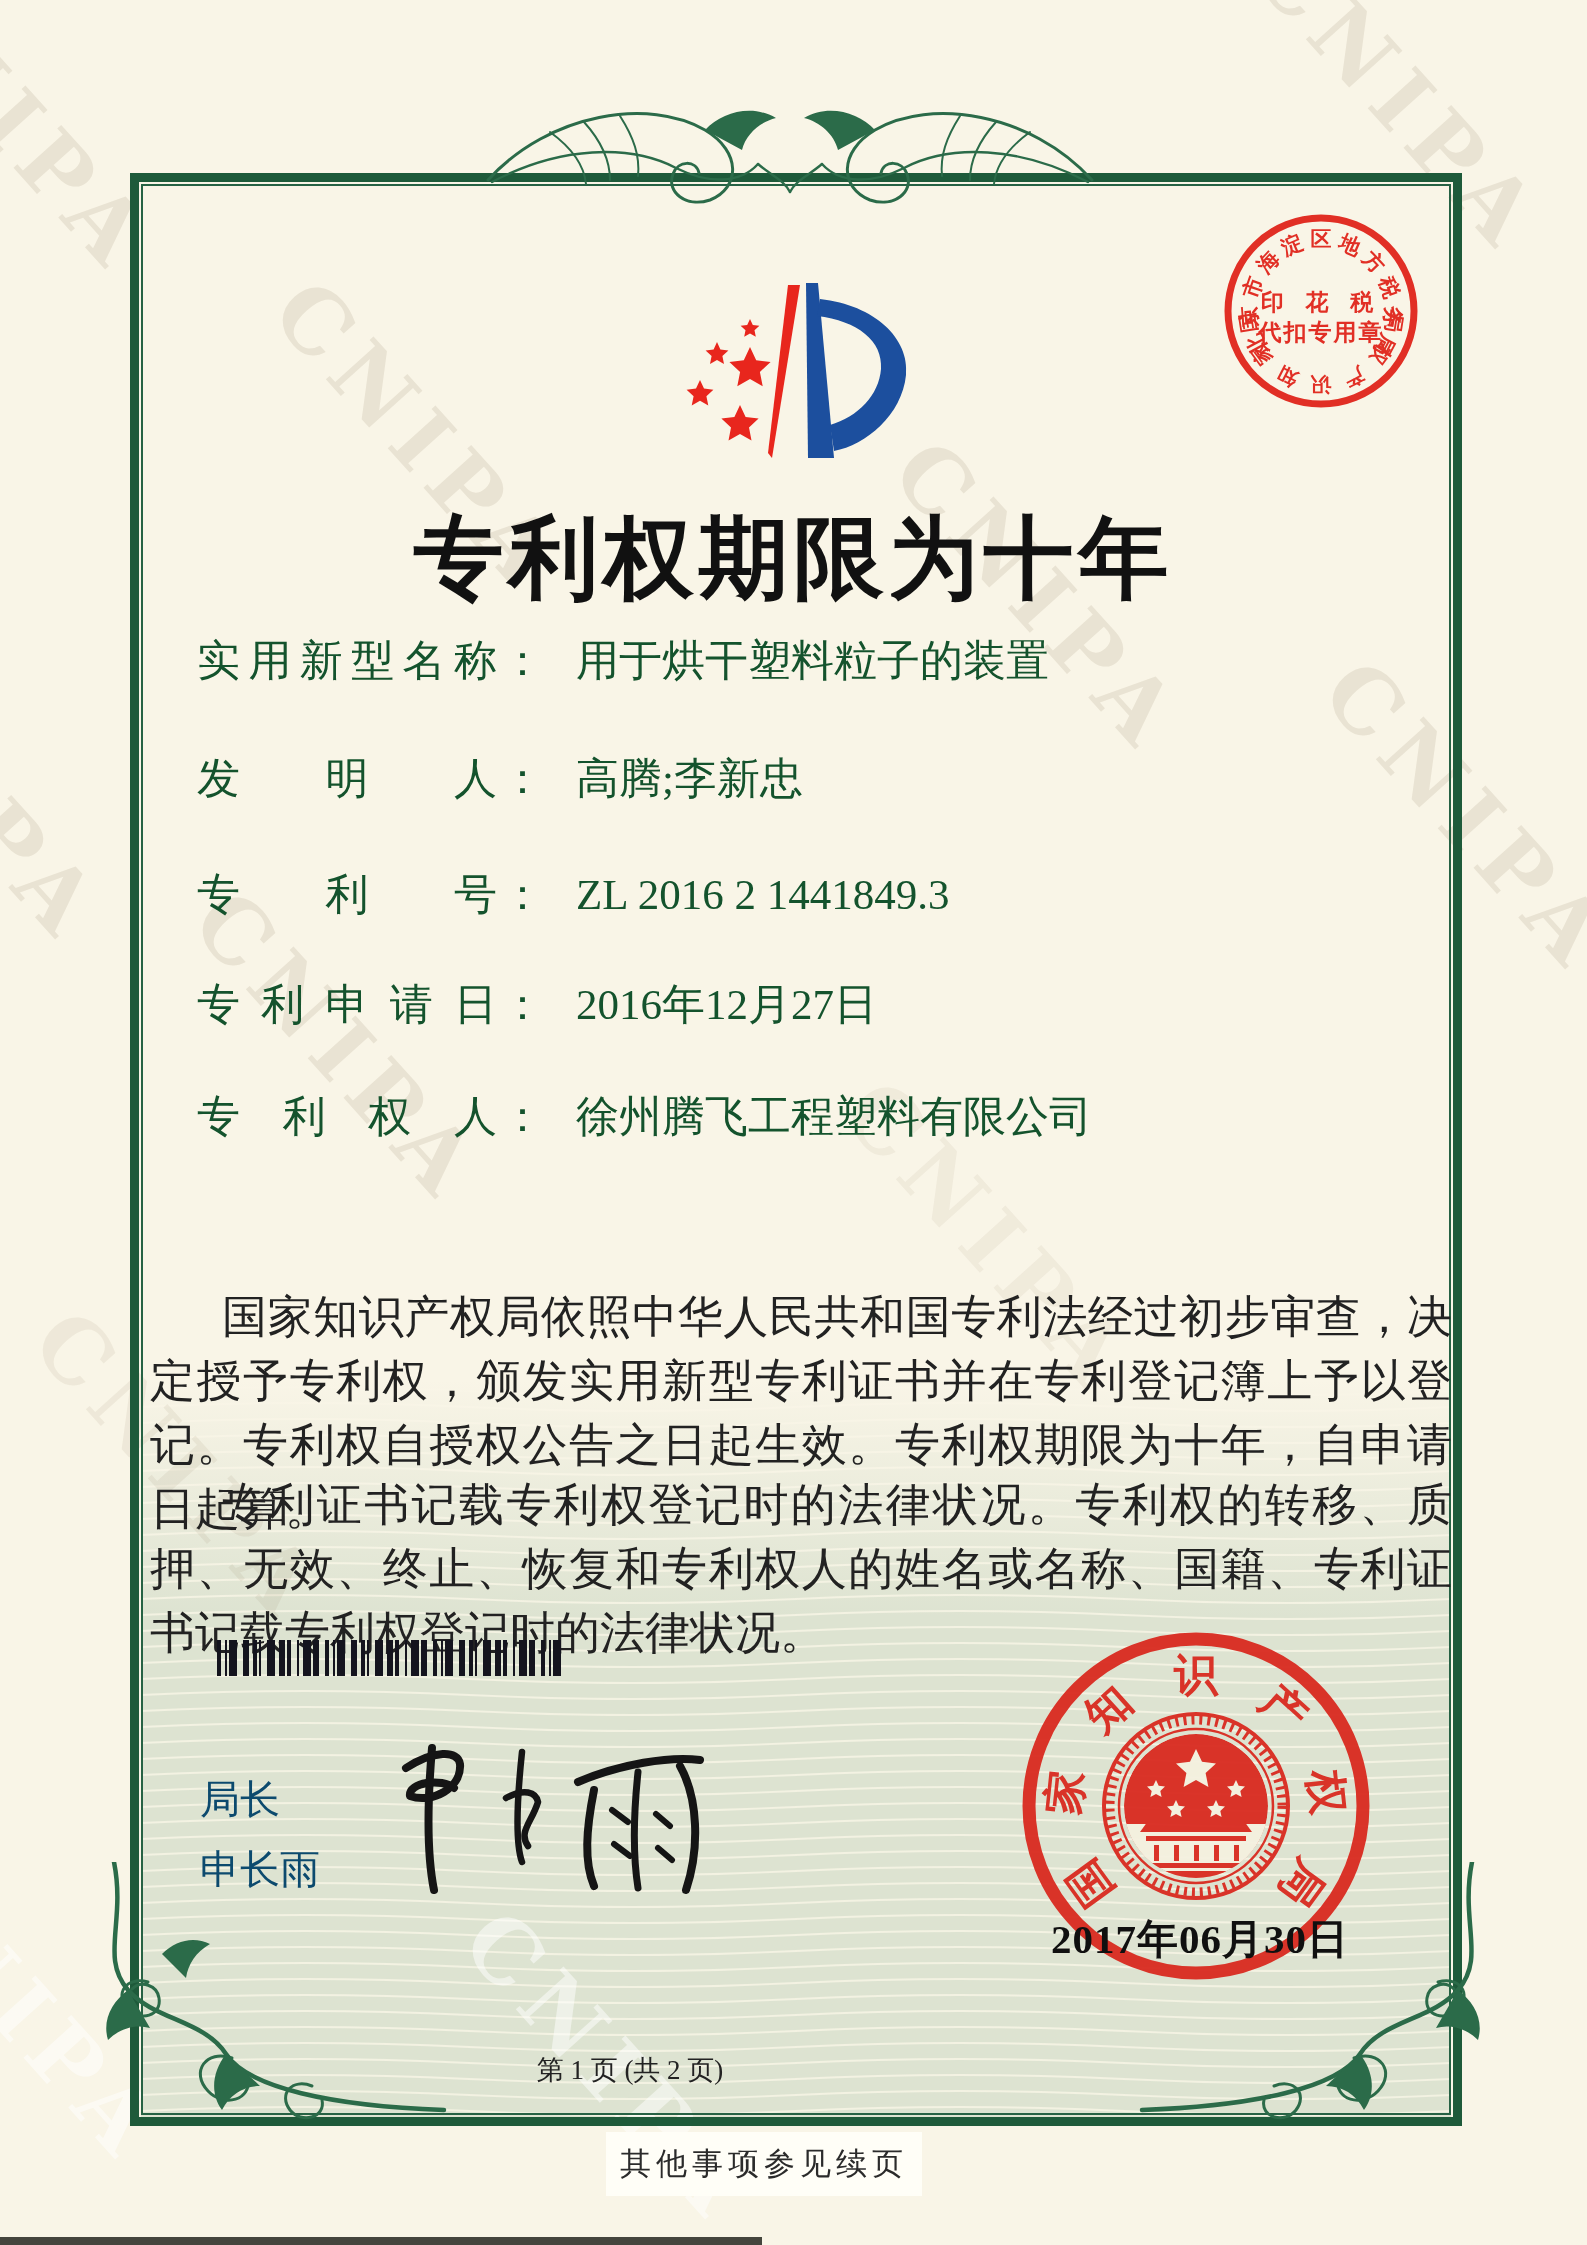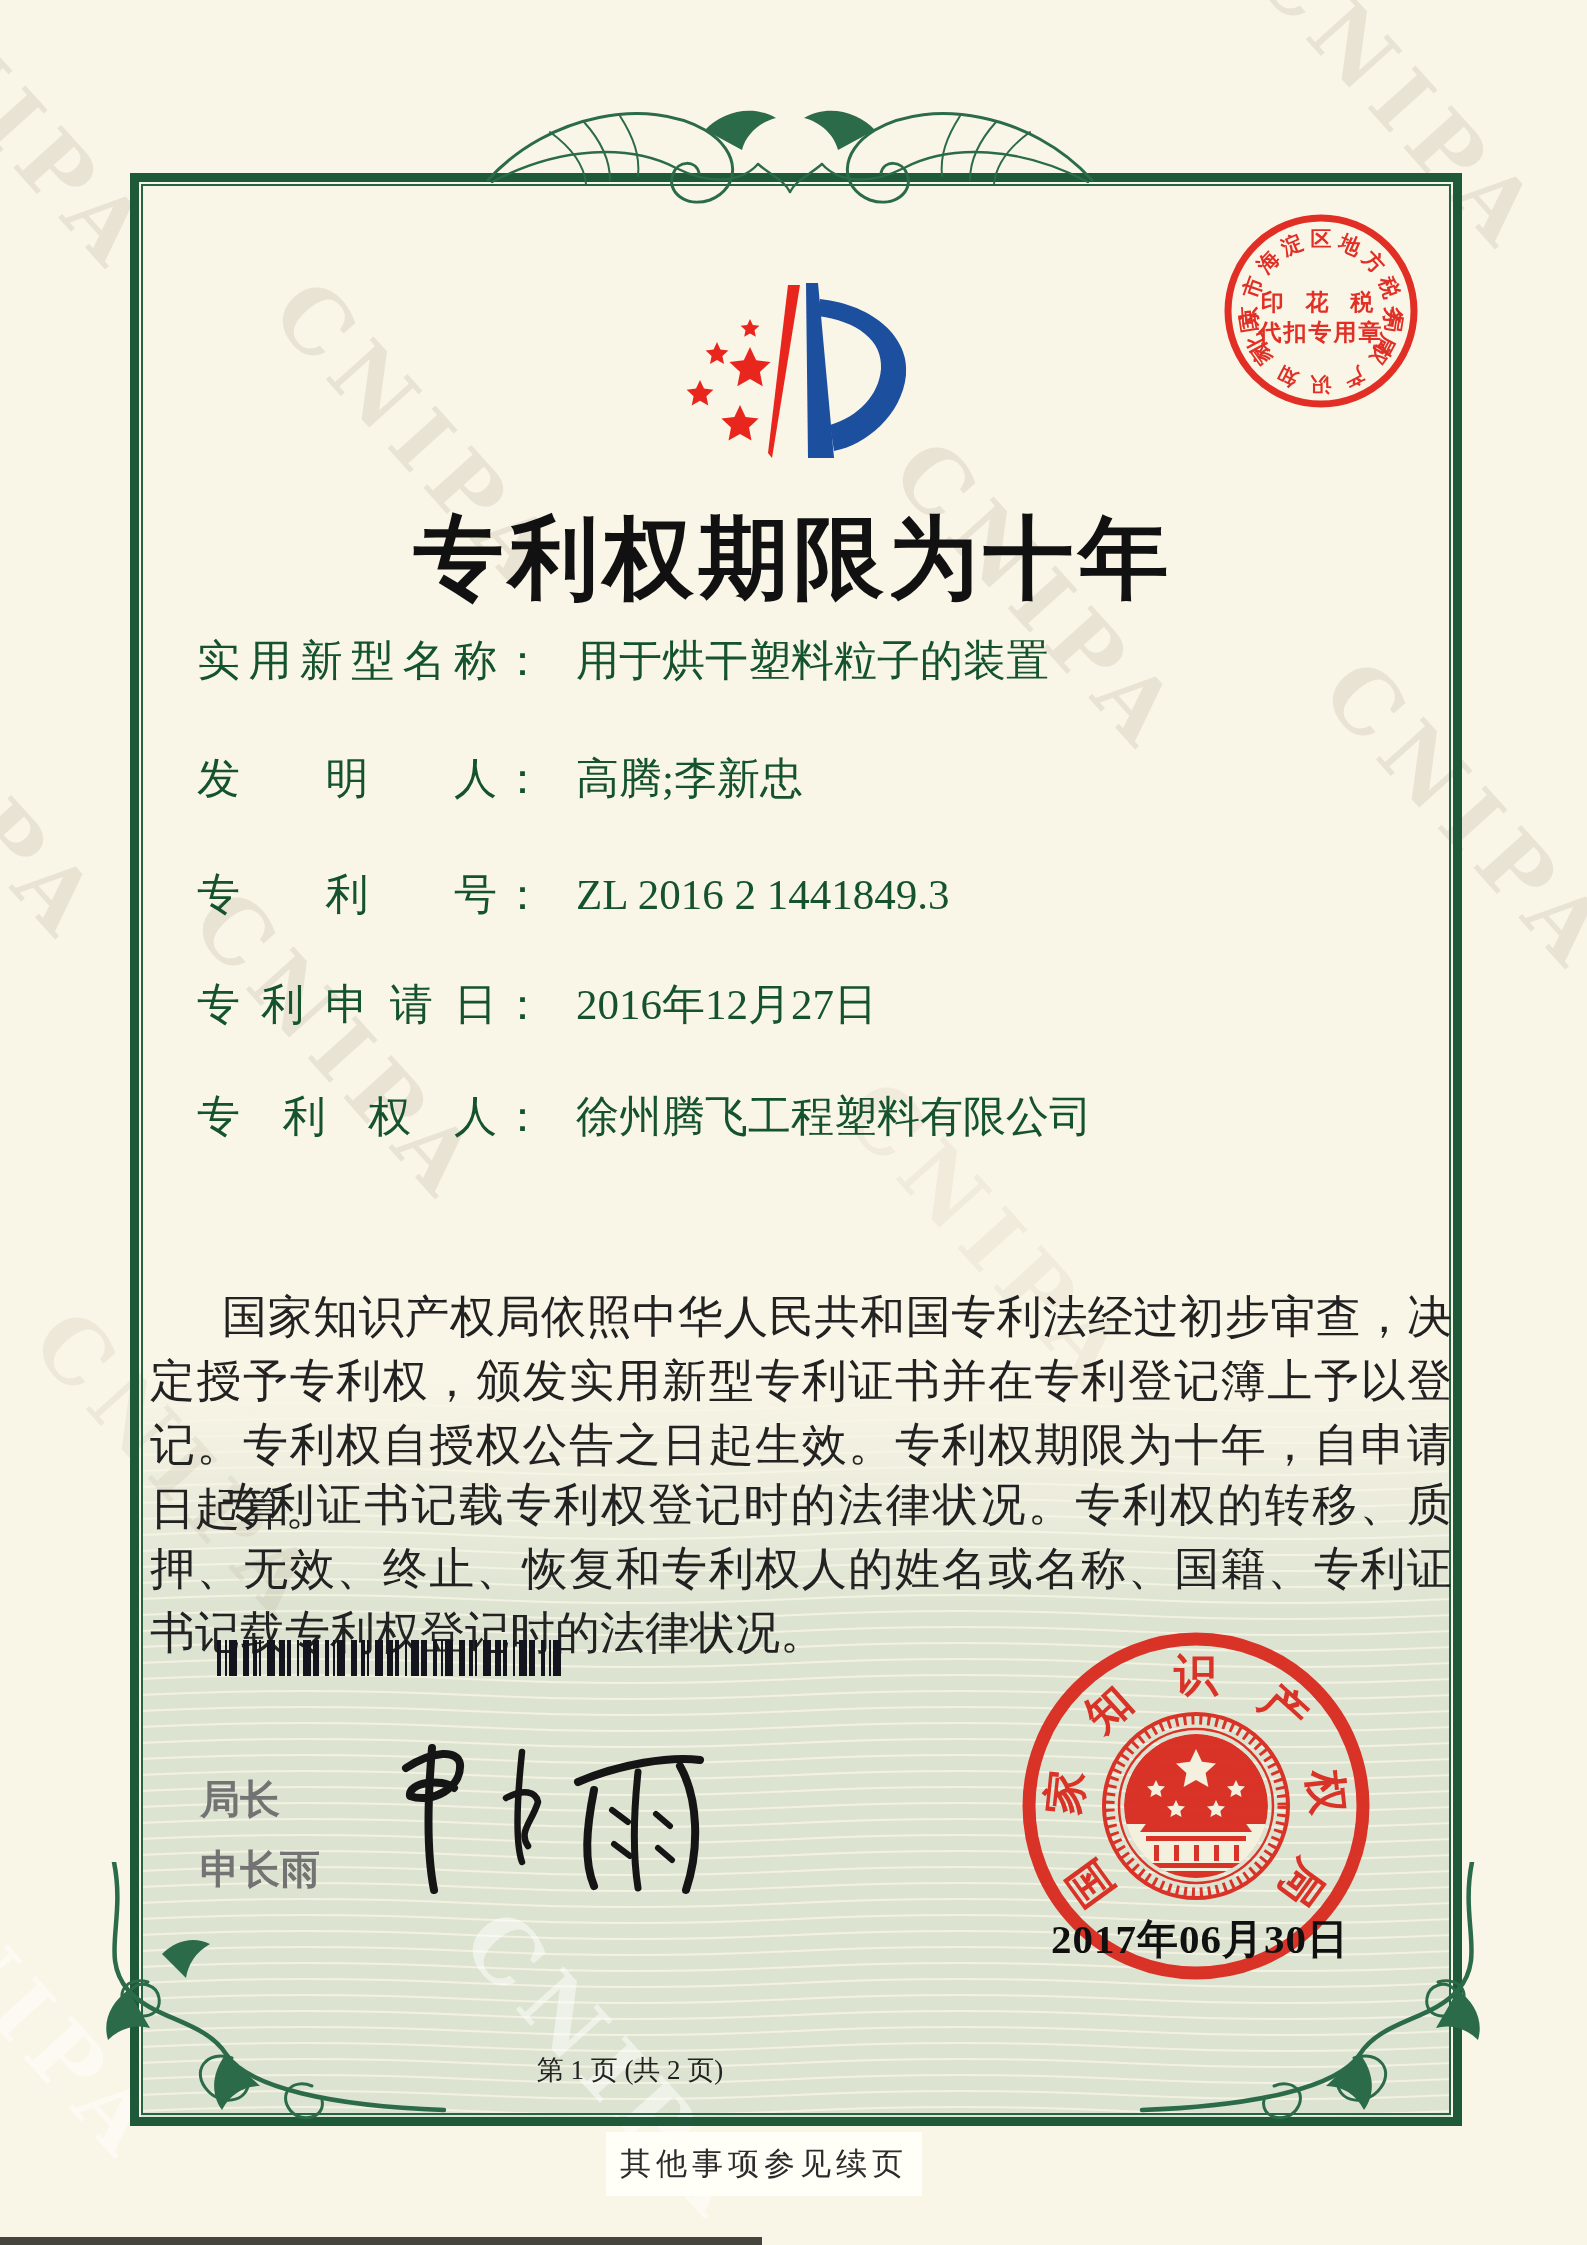--- a/index.html
+++ b/index.html
@@ -28,21 +28,21 @@
   .title{position:absolute;left:0;top:498px;width:1587px;z-index:3;text-align:center;
          font-size:90px;font-weight:bold;letter-spacing:5px;color:#111;}
   .frow{position:absolute;left:197px;z-index:3;font-size:43px;color:#14532d;white-space:nowrap;}
   .flabel{display:inline-block;width:300px;text-align:justify;text-align-last:justify;vertical-align:bottom;}
   .fcolon{margin-left:4px;}
   .fvalue{margin-left:32px;}
   .bodyp{position:absolute;left:150px;width:1302px;z-index:3;font-size:45px;line-height:64px;
          text-align:justify;text-indent:72px;color:#222;}
   .barcode{position:absolute;left:217px;top:1640px;width:360px;height:36px;z-index:3;font-size:0;}
   .director{position:absolute;left:200px;z-index:3;font-family:"DejaVu Sans","Liberation Sans",sans-serif;
-            font-weight:bold;font-size:40px;color:#737373;}
+            font-weight:normal;font-size:40px;color:#0c4a6e;}
   .signature{position:absolute;left:370px;top:1690px;z-index:3;}
   .seal{position:absolute;left:1006px;top:1616px;z-index:4;opacity:.93;}
   .seal-date{position:absolute;left:1030px;top:1912px;width:340px;z-index:5;text-align:center;
              font-size:41px;font-weight:600;color:#101010;letter-spacing:1px;}
   .tax-stamp{position:absolute;left:1216px;top:206px;z-index:4;opacity:.95;}
   .pagenum{position:absolute;left:450px;top:2052px;width:360px;z-index:3;text-align:center;
            font-size:27px;color:#222;}
   .contnote{position:absolute;left:606px;top:2132px;width:316px;height:64px;z-index:3;
             background:#fffef7;text-align:center;line-height:64px;font-size:31px;
             letter-spacing:5px;color:#2b2b2b;}

